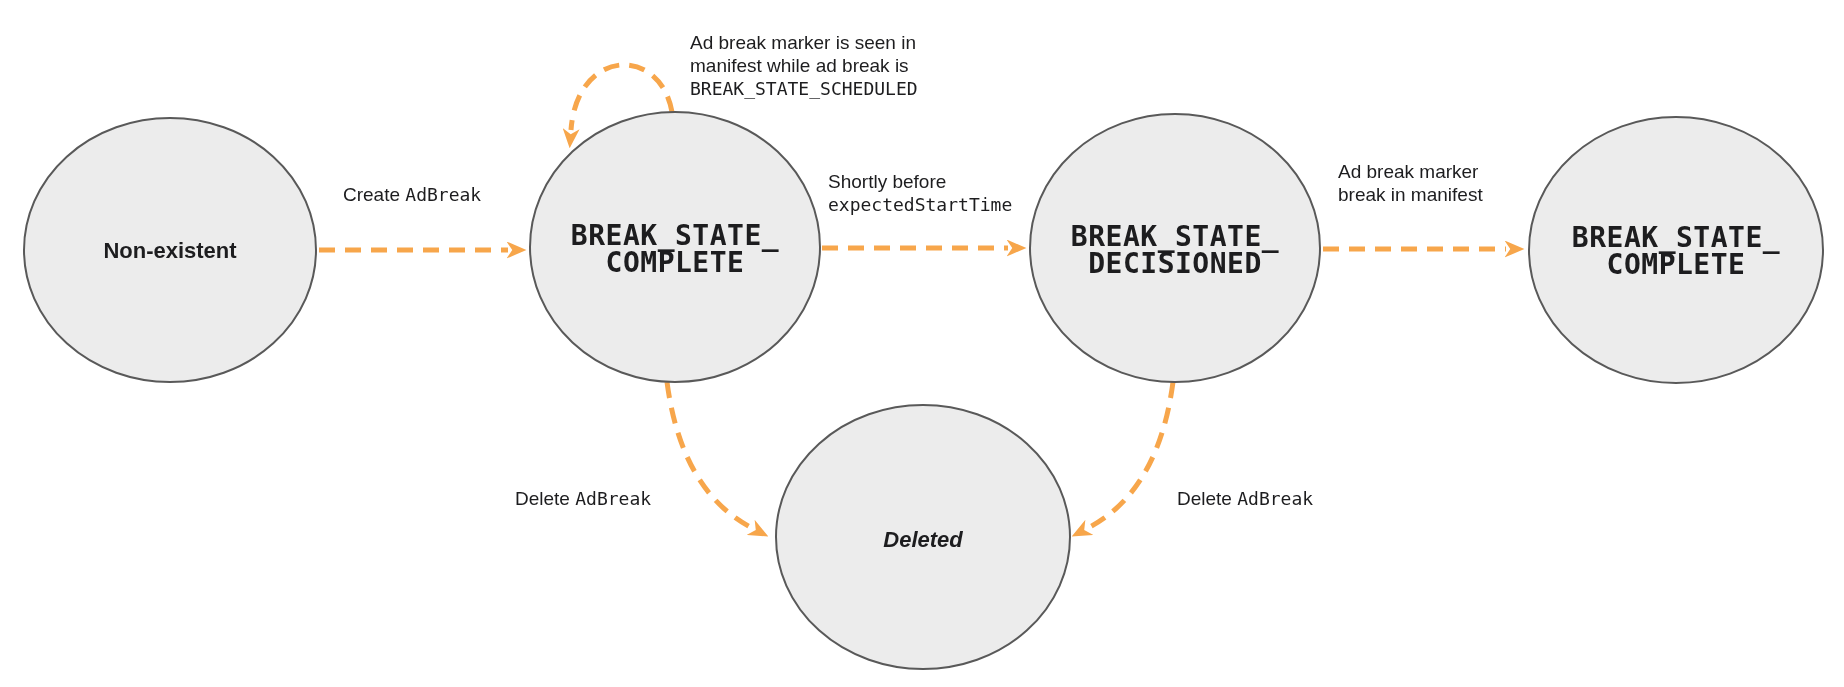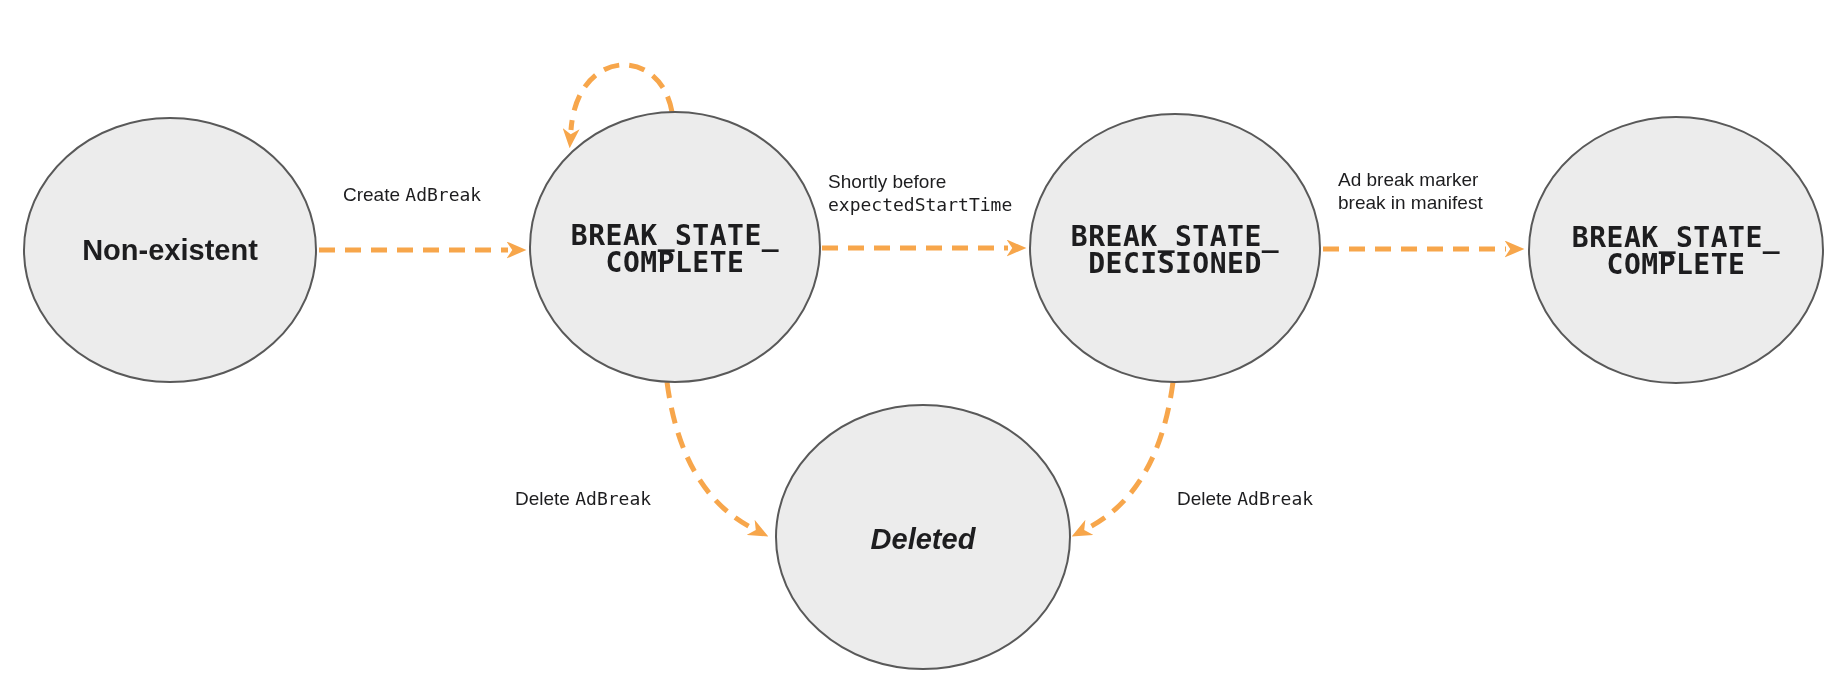--- a/index.html
+++ b/index.html
@@ -30,21 +30,21 @@
     stroke-dasharray: 16 10;
   }
   .arrowhead { fill: var(--edge); }
 
   .label { position: absolute; white-space: nowrap; }
 
   .node-label {
     transform: translate(-50%, -50%);
     text-align: center;
     font-weight: bold;
-    font-size: 29px;
+    font-size: 22px;
     line-height: 27px;
     color: var(--text);
   }
   .node-label.mono-label {
     font-family: "DejaVu Sans Mono", monospace;
     font-size: 28px;
     letter-spacing: 0.5px;
   }
 
   .edge-label {
@@ -103,27 +103,32 @@
     <div>BREAK_STATE_</div>
     <div>COMPLETE</div>
   </div>
 
   <div class="label node-label" style="left:923px; top:539px;font-style:italic;">Deleted</div>
 
   <div class="label edge-label" style="left:343px; top:183px;">
     <span>Create </span><span class="mono">AdBreak</span>
   </div>
 
+  <div class="label edge-label" style="left:690px; top:31px;">
+    <div>Ad break marker is seen in</div>
+    <div>manifest while ad break is</div>
+    <div class="mono">BREAK_STATE_SCHEDULED</div>
+  </div>
 
   <div class="label edge-label" style="left:828px; top:170px;">
     <div>Shortly before</div>
     <div class="mono">expectedStartTime</div>
   </div>
 
-  <div class="label edge-label" style="left:1338px; top:168px;">
+  <div class="label edge-label" style="left:1338px; top:160px;">
     <div>Ad break marker</div>
     <div>break in manifest</div>
   </div>
 
   <div class="label edge-label" style="left:515px; top:487px;">
     <span>Delete </span><span class="mono">AdBreak</span>
   </div>
 
   <div class="label edge-label" style="left:1177px; top:487px;">
     <span>Delete </span><span class="mono">AdBreak</span>

